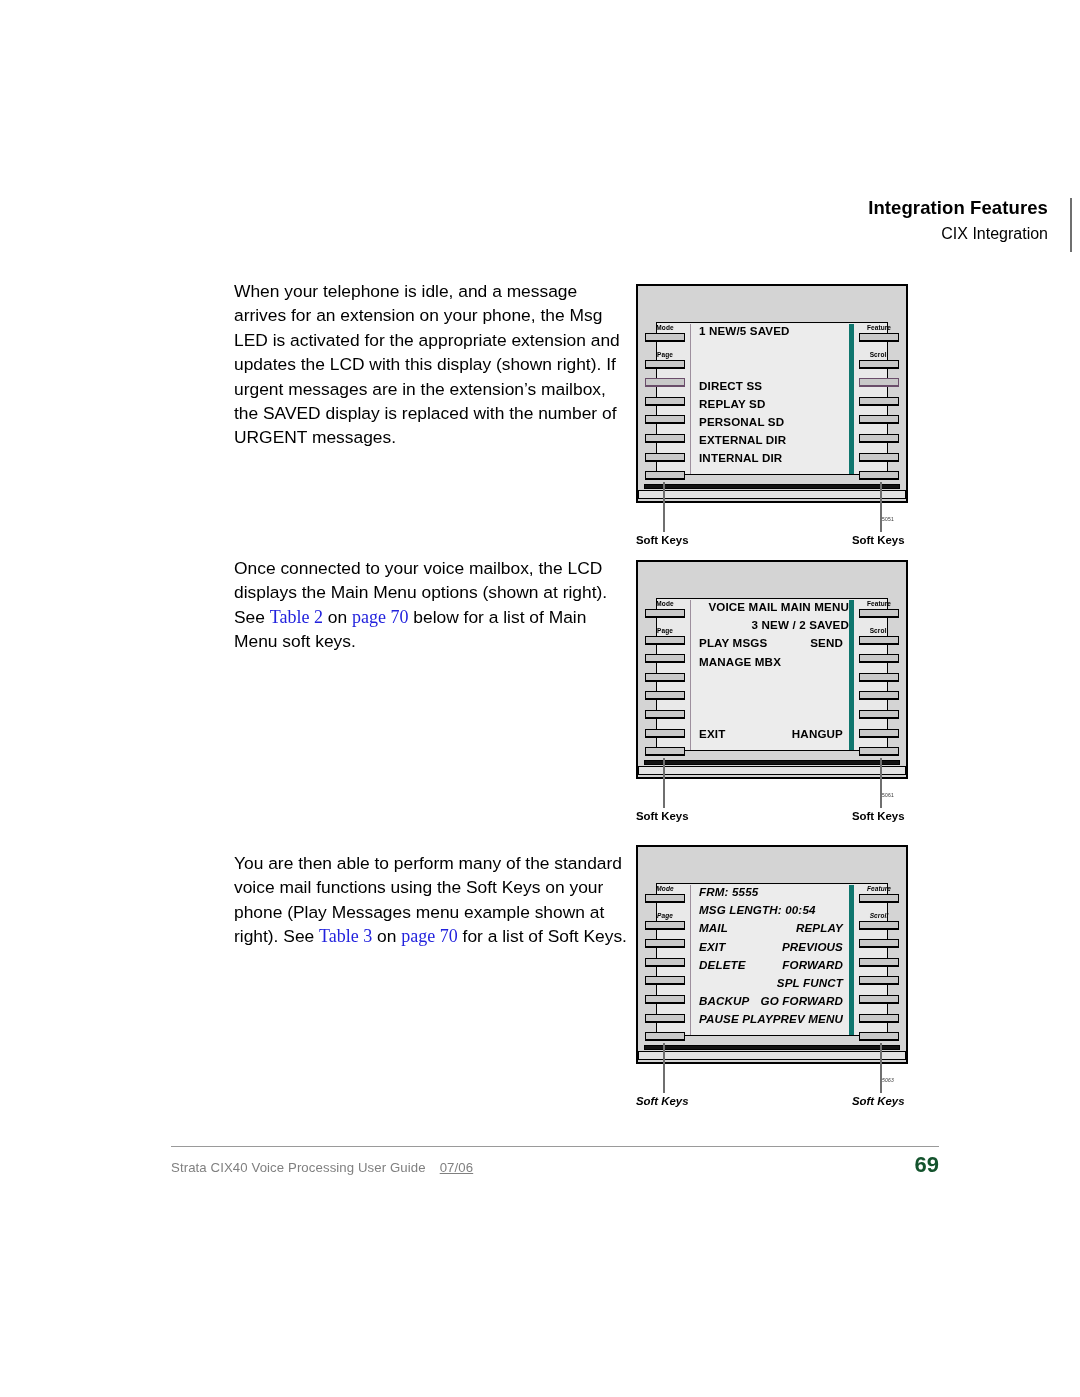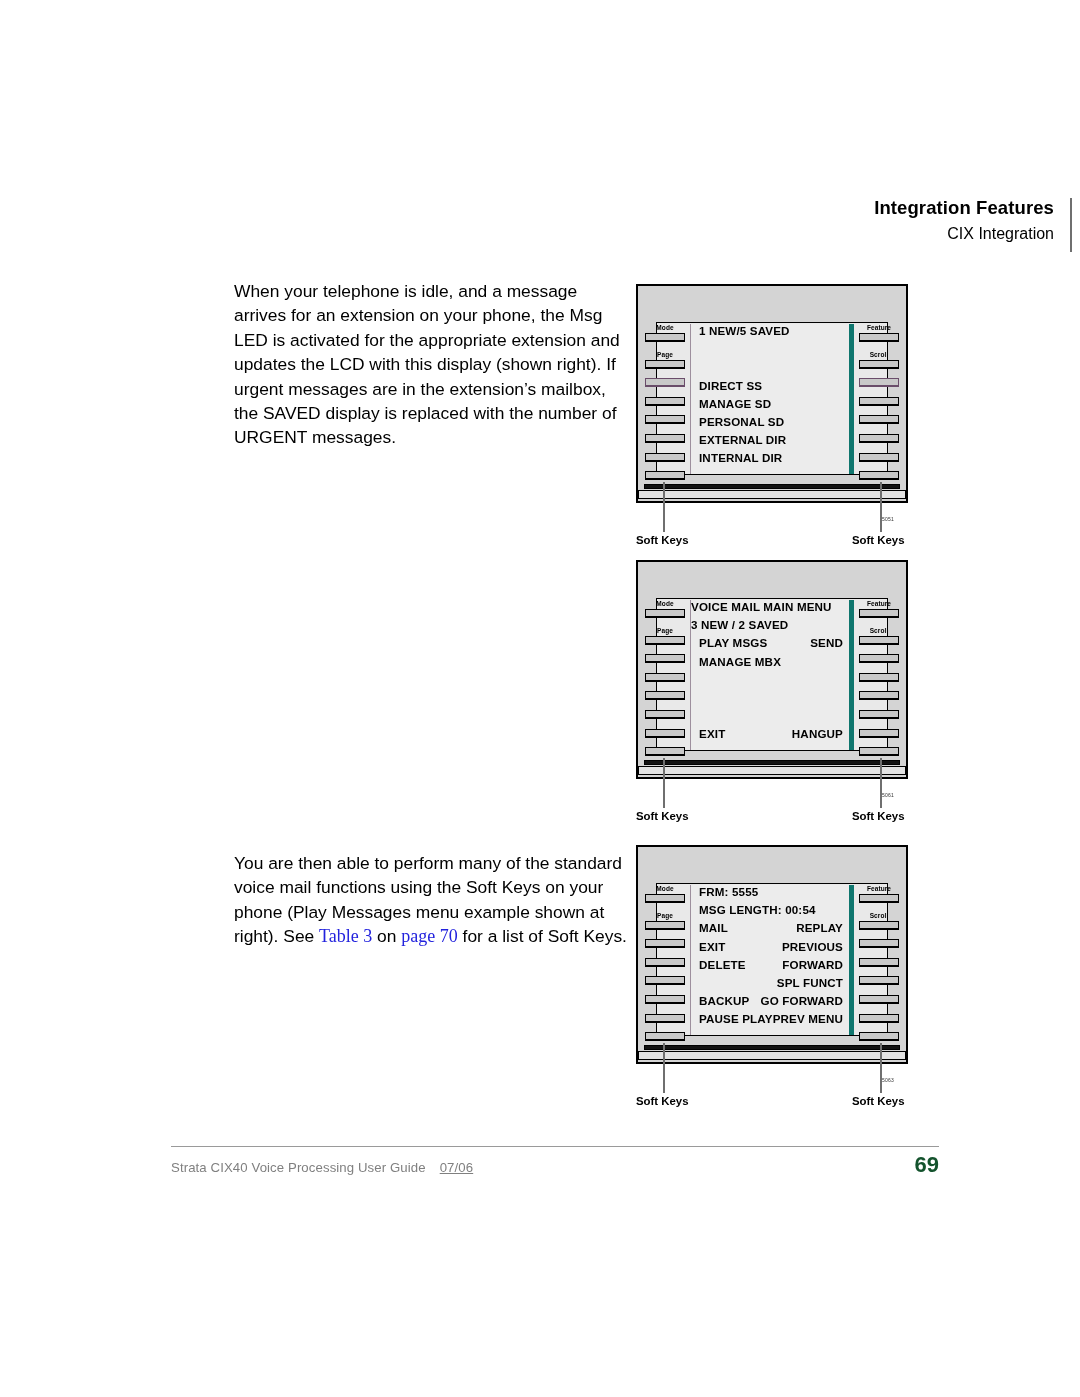--- a/index.html
+++ b/index.html
@@ -10,21 +10,21 @@
     color:#000;
     position:relative;
     overflow:hidden;
   }
 
   
   .page-header{
     position:absolute; left:0; top:196px; width:1080px;
     text-align:right;
   }
-  .header-inner{ position:relative; display:inline-block; padding-right:8px; }
+  .header-inner{ position:relative; display:inline-block; padding-right:14px; }
   .header-rule{
     position:absolute; right:8px; top:2px; width:2px; height:54px;
     background:#6f6f6f;
   }
   .header-title{
     font-size:18.5px; font-weight:bold; letter-spacing:.1px;
     line-height:24px; padding-right:18px;
   }
   .header-sub{
     font-size:16px; line-height:24px;
@@ -41,21 +41,21 @@
   .para .lnk{ color:#2222dd; font-family:"Liberation Serif", serif; font-size:18px; }
 
   #para1{ top:279px; }
   #para2{ top:556px; }
   #para3{ top:851px; }
 
   
   .figure{ position:absolute; width:278px; }
   #fig1{ left:636px; top:284px; }
   #fig2{ left:636px; top:560px; }
-  #fig3{ left:636px; top:845px; }
+  #fig3{ left:636px; top:845px;font-style:italic; }
 
   .phone{
     position:relative; width:272px; height:219px;
   }
   
   .shell{
     position:absolute; inset:0;
     background:#d4d4d4;
     border:2px solid #000;
     box-sizing:border-box;
@@ -77,21 +77,21 @@
     border-right:5px solid #0f766e;
     box-sizing:border-box;
     overflow:hidden;
   }
   .lcd-row{
     position:relative; height:18.2px; font-size:11.6px; font-weight:bold;
     letter-spacing:.15px; white-space:nowrap;
   }
   .lcd-left{ position:absolute; left:8px; top:0; }
   .lcd-right{ position:absolute; right:6px; top:0; }
-  .lcd-center{ text-align:left; }
+  .lcd-center{ text-align:right; }
   .lcd-pad{ height:18.2px; }
 
   
   .keycol{ position:absolute; top:40px; width:46px; }
   .keycol.left{ left:6px; }
   .keycol.right{ right:6px; }
   .key{
     width:40px; height:9px; margin:0 auto 9.6px auto;
     background:#c9c9c9;
     border:1px solid #000;
@@ -154,20 +154,23 @@
     <div class="header-sub">CIX Integration</div>
   </div>
 </div>
 
 <div class="content">
 
   <div class="para" id="para1">
     <span>When your telephone is idle, and a message arrives for an extension on your phone, the Msg LED is activated for the appropriate extension and updates the LCD with this display (shown right). If urgent messages are in the extension’s mailbox, the SAVED display is replaced with the number of URGENT messages.</span>
   </div>
 
+  <div class="para" id="para2">
+    <span>Once connected to your voice mailbox, the LCD displays the Main Menu options (shown at right). See </span><span class="lnk">Table 2</span><span> on </span><span class="lnk">page 70</span><span> below for a list of Main Menu soft keys.</span>
+  </div>
 
   <div class="para" id="para3">
     <span>You are then able to perform many of the standard voice mail functions using the Soft Keys on your phone (Play Messages menu example shown at right). See </span><span class="lnk">Table 3</span><span> on </span><span class="lnk">page 70</span><span> for a list of Soft Keys.</span>
   </div>
 
   <div class="figure" id="fig1">
     <div class="phone">
       <div class="shell"></div>
       <svg class="miter" style="position:absolute;left:0;top:0;" width="272" height="219">
         <line x1="3" y1="3" x2="21" y2="39" stroke="#000" stroke-width="1.4"></line>
@@ -206,21 +209,21 @@
       <div class="lcd">
         <div class="lcd-row">
             <span class="lcd-left">1 NEW/5 SAVED</span>
           </div>
         <div class="lcd-pad"></div>
         <div class="lcd-pad"></div>
         <div class="lcd-row">
             <span class="lcd-left">DIRECT SS</span>
           </div>
         <div class="lcd-row">
-            <span class="lcd-left">MANAGE SD</span>
+            <span class="lcd-left">REPLAY SD</span>
           </div>
         <div class="lcd-row">
             <span class="lcd-left">PERSONAL SD</span>
           </div>
         <div class="lcd-row">
             <span class="lcd-left">EXTERNAL DIR</span>
           </div>
         <div class="lcd-row">
             <span class="lcd-left">INTERNAL DIR</span>
           </div>

